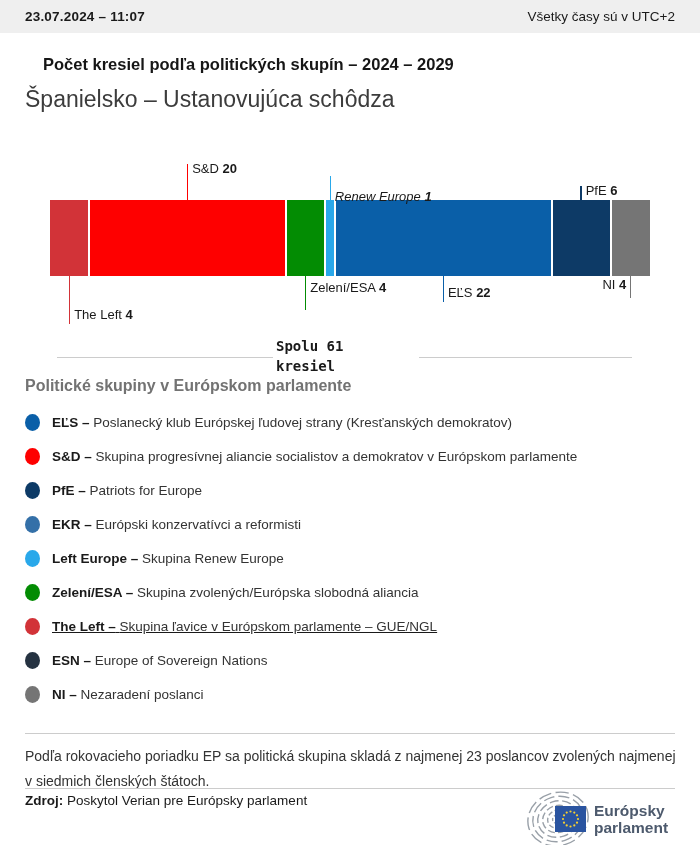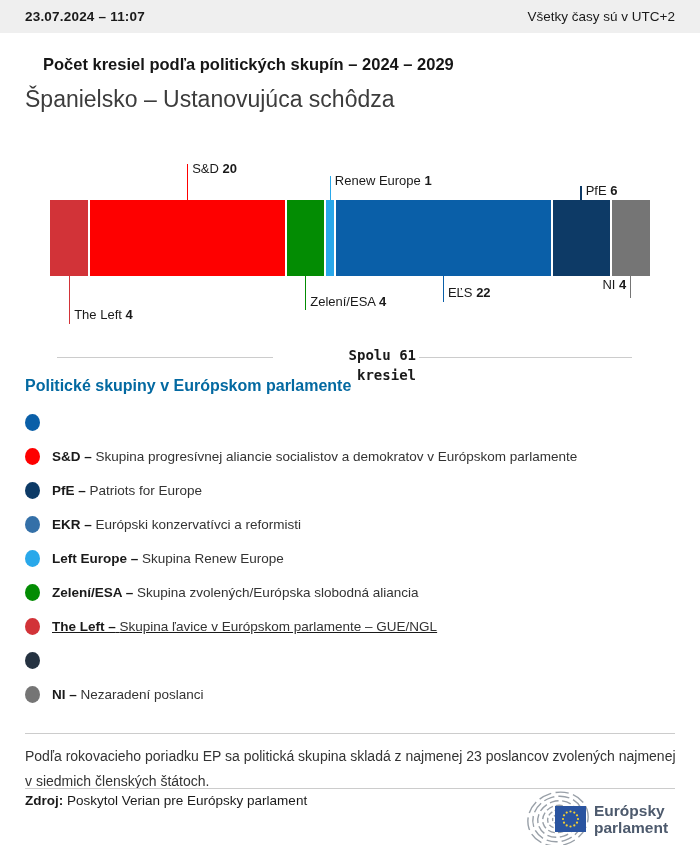--- a/index.html
+++ b/index.html
@@ -24,38 +24,38 @@
   .tick-sd    { top:14px; height:36px; }
   .tick-renew { top:26px; height:24px; }
   .tick-pfe   { top:36px; height:14px; }
   .tick-left  { top:126px; height:48px; }
   .tick-zel   { top:126px; height:34px; }
   .tick-els   { top:126px; height:26px; }
   .tick-ni    { top:126px; height:22px; }
   .barlabel { position:absolute; font-size:13px; white-space:nowrap; color:#1a1a1a; }
   .barlabel b { font-weight:bold; }
   .lbl-sd    { top:11px; }
-  .lbl-renew { top:23px; }
+  .lbl-renew { top:39px;font-style:italic; }
   .lbl-pfe   { top:33px; }
   .lbl-left  { top:157px; }
-  .lbl-zel   { top:144px;text-align:right; }
+  .lbl-zel   { top:130px;text-align:right; }
   .lbl-els   { top:135px; }
   .lbl-ni    { top:127px; text-align:right; }
 
   
   .total-line { top:357px; height:1px; background:#cccccc; }
   .total-line.l { left:57px; width:216px; }
   .total-line.r { left:419px; width:213px; }
   .total-text {
-    left:276px; top:345px; width:140px; text-align:right;
+    left:276px; top:336px; width:140px; text-align:left;
     font-family:"DejaVu Sans Mono", monospace; font-weight:bold;
     font-size:14px; line-height:20px; color:#1a1a1a;
   }
 
-  .legend-heading { left:25px; top:377px; font-size:16px; font-weight:bold; color:#0369a1; }
+  .legend-heading { left:25px; top:377px; font-size:16px; font-weight:bold; color:#737373; }
   .legend { left:25px; top:405px; width:650px; }
   .legend-row { position:absolute; left:0; height:34px; display:flex; align-items:center; }
   .dot { width:15px; height:17px; border-radius:50%; flex:0 0 15px; margin-right:12px; }
   .legend-text { font-size:13.5px; color:#333333; white-space:nowrap; }
   .legend-text b { color:#1a1a1a; font-weight:bold; }
 
   .rule { left:25px; width:650px; height:1px; background:#cccccc; }
   .rule-1 { top:733px; }
   .rule-2 { top:788px; }
 
@@ -126,20 +126,21 @@
 <div class="abs total-line r"></div>
 <div class="abs total-text">
   <div>Spolu 61</div>
   <div>kresiel</div>
 </div>
 
 <div class="abs legend-heading">Politické skupiny v Európskom parlamente</div>
 <div class="abs legend">
     <div class="legend-row" style="top: 0px;">
     <span class="dot" style="background: rgb(10, 95, 168);"></span>
+    <span class="legend-text"><b>EĽS –</b> <span>Poslanecký klub Európskej ľudovej strany (Kresťanských demokratov)</span></span>
   </div>
     <div class="legend-row" style="top: 34px;">
     <span class="dot" style="background: rgb(254, 0, 0);"></span>
     <span class="legend-text"><b>S&amp;D –</b> <span>Skupina progresívnej aliancie socialistov a demokratov v Európskom parlamente</span></span>
   </div>
     <div class="legend-row" style="top: 68px;">
     <span class="dot" style="background: rgb(13, 58, 102);"></span>
     <span class="legend-text"><b>PfE –</b> <span>Patriots for Europe</span></span>
   </div>
     <div class="legend-row" style="top: 102px;">
@@ -153,20 +154,21 @@
     <div class="legend-row" style="top: 170px;">
     <span class="dot" style="background: rgb(3, 140, 3);"></span>
     <span class="legend-text"><b>Zelení/ESA –</b> <span>Skupina zvolených/Európska slobodná aliancia</span></span>
   </div>
     <div class="legend-row" style="top: 204px; text-decoration: underline;">
     <span class="dot" style="background: rgb(210, 51, 56);"></span>
     <span class="legend-text"><b>The Left –</b> <span>Skupina ľavice v Európskom parlamente – GUE/NGL</span></span>
   </div>
     <div class="legend-row" style="top: 238px;">
     <span class="dot" style="background: rgb(37, 50, 65);"></span>
+    <span class="legend-text"><b>ESN –</b> <span>Europe of Sovereign Nations</span></span>
   </div>
     <div class="legend-row" style="top: 272px;">
     <span class="dot" style="background: rgb(117, 117, 117);"></span>
     <span class="legend-text"><b>NI –</b> <span>Nezaradení poslanci</span></span>
   </div>
   </div>
 
 <div class="abs rule rule-1"></div>
 <div class="abs footnote">Podľa rokovacieho poriadku EP sa politická skupina skladá z najmenej 23 poslancov zvolených najmenej v siedmich členských štátoch.</div>
 <div class="abs rule rule-2"></div>

